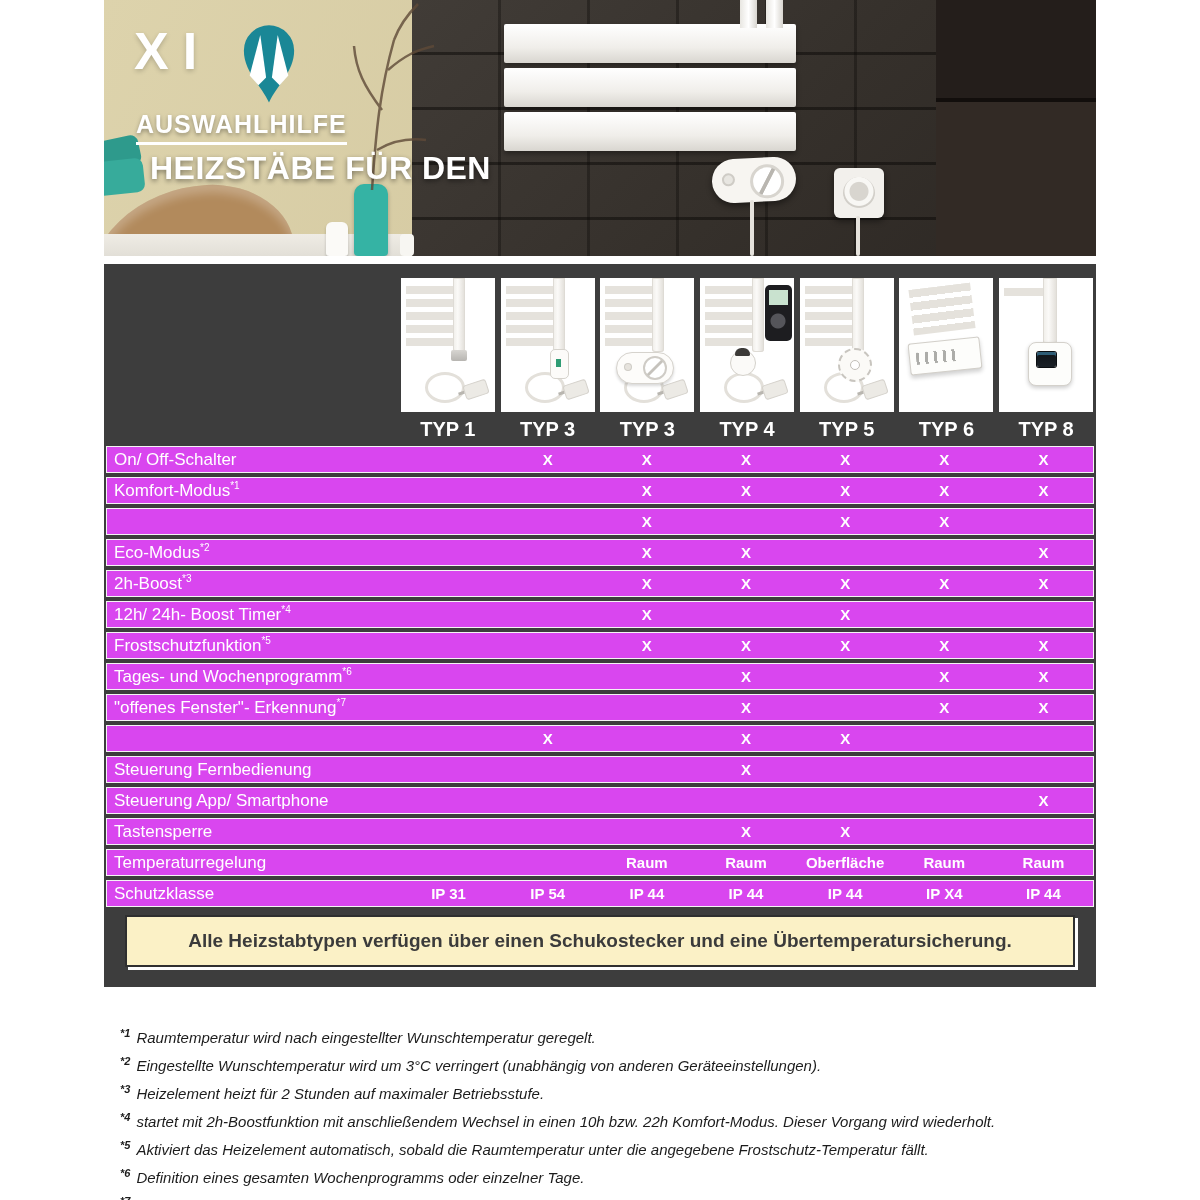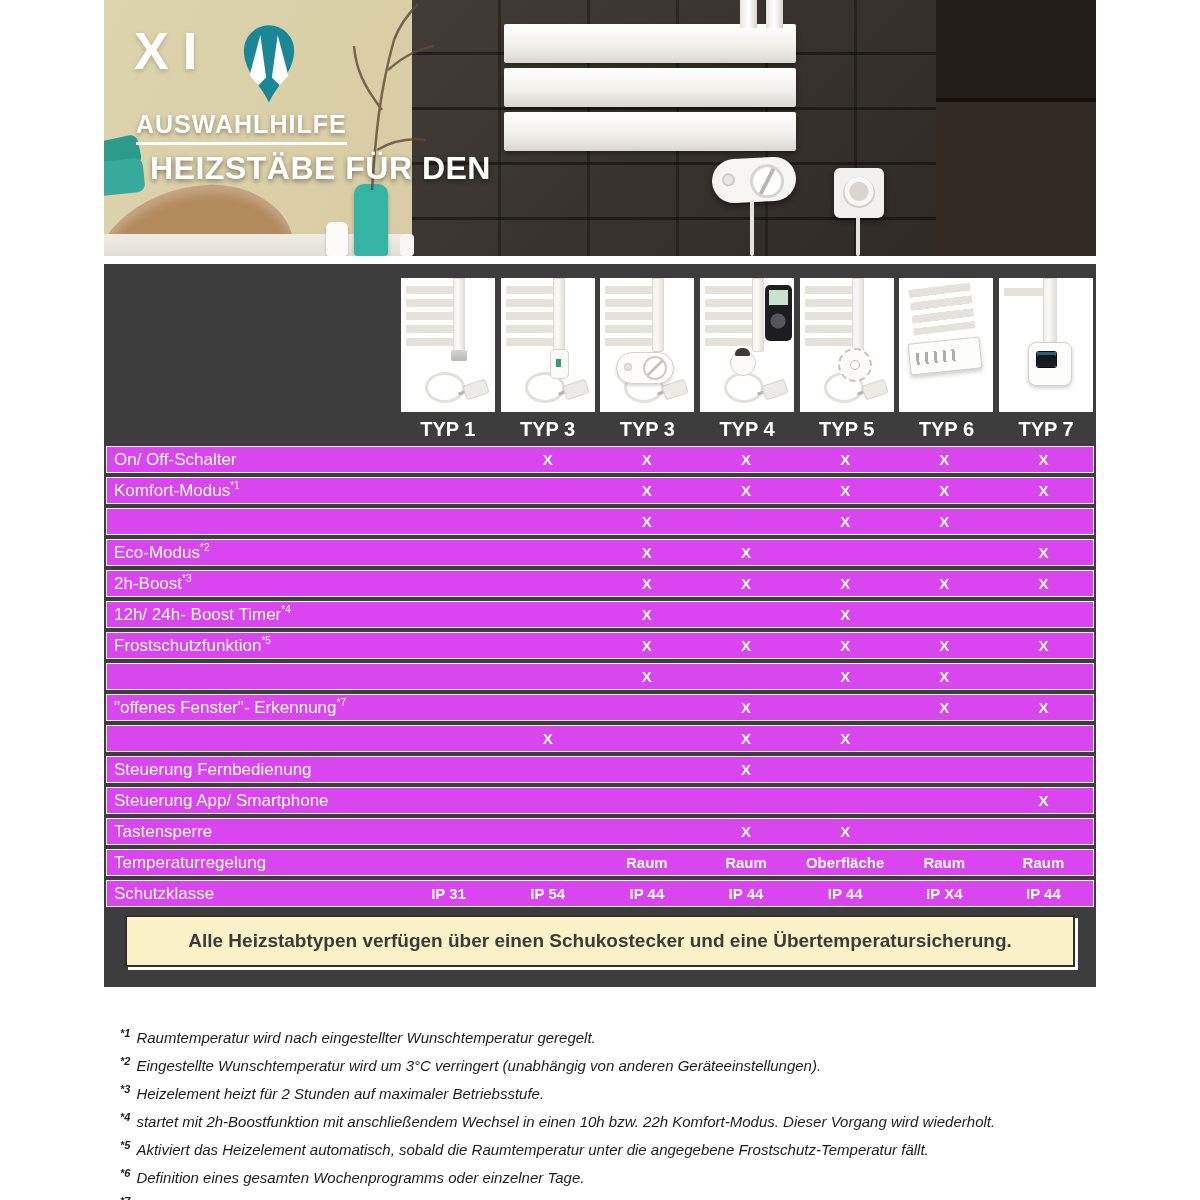--- a/index.html
+++ b/index.html
@@ -229,21 +229,21 @@
           </div>
         </div>
       <div class="grid-row types-row" id="typesRow">
           <div></div>
           <div class="type-h">TYP 1</div>
           <div class="type-h">TYP 3</div>
           <div class="type-h">TYP 3</div>
           <div class="type-h">TYP 4</div>
           <div class="type-h">TYP 5</div>
           <div class="type-h">TYP 6</div>
-          <div class="type-h">TYP 7</div>
+          <div class="type-h">TYP 8</div>
         </div>
       <div id="rows">
           <div class="t-row">
             <div class="t-label">On/ Off-Schalter</div>
             <div class="t-cell val"></div>
             <div class="t-cell mark">X</div>
             <div class="t-cell mark">X</div>
             <div class="t-cell mark">X</div>
             <div class="t-cell mark">X</div>
             <div class="t-cell mark">X</div>
@@ -302,20 +302,21 @@
             <div class="t-label">Frostschutzfunktion<sup>*5</sup></div>
             <div class="t-cell val"></div>
             <div class="t-cell val"></div>
             <div class="t-cell mark">X</div>
             <div class="t-cell mark">X</div>
             <div class="t-cell mark">X</div>
             <div class="t-cell mark">X</div>
             <div class="t-cell mark">X</div>
           </div>
           <div class="t-row">
+            <div class="t-label">Tages- und Wochenprogramm<sup>*6</sup></div>
             <div class="t-cell val"></div>
             <div class="t-cell val"></div>
             <div class="t-cell val"></div>
             <div class="t-cell mark">X</div>
             <div class="t-cell val"></div>
             <div class="t-cell mark">X</div>
             <div class="t-cell mark">X</div>
           </div>
           <div class="t-row">
             <div class="t-label">"offenes Fenster"- Erkennung<sup>*7</sup></div>

